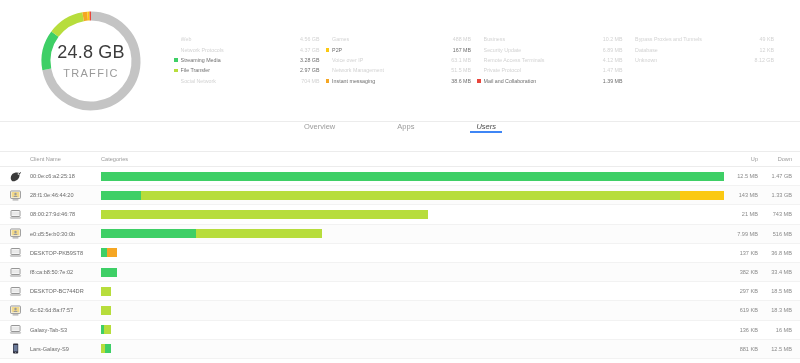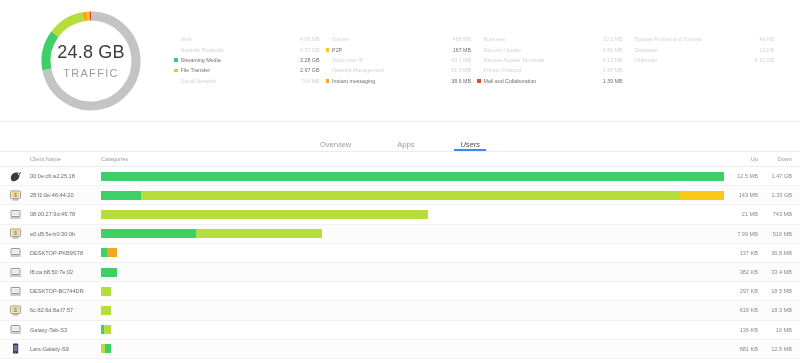--- a/index.html
+++ b/index.html
@@ -62,22 +62,22 @@
     flex: 1 1 auto; overflow: hidden; text-overflow: ellipsis;
     color: #d2d2d2;
   }
   .legend-row.on .legend-name { color: #6e6e6e; }
   .legend-val { flex: 0 0 auto; color: #d2d2d2; text-align: right; }
   .legend-row.on .legend-val { color: #6e6e6e; }
 
   
   .tabs {
     height: 30px;
-    display: flex; justify-content: center; align-items: flex-end;
-    gap: 34px;
+    display: flex; justify-content: center; align-items: flex-start;
+    gap: 50px;
     border-bottom: 1px solid #ececec;
   }
   .tab {
     display: flex; align-items: center;
     font-size: 7.5px; color: #9b9b9b;
     padding: 0 6px;
     border-bottom: 2px solid transparent;
     cursor: pointer;
   }
   .tab.active { color: #4a4a4a; border-bottom-color: #3f86f5; font-style: italic; }

